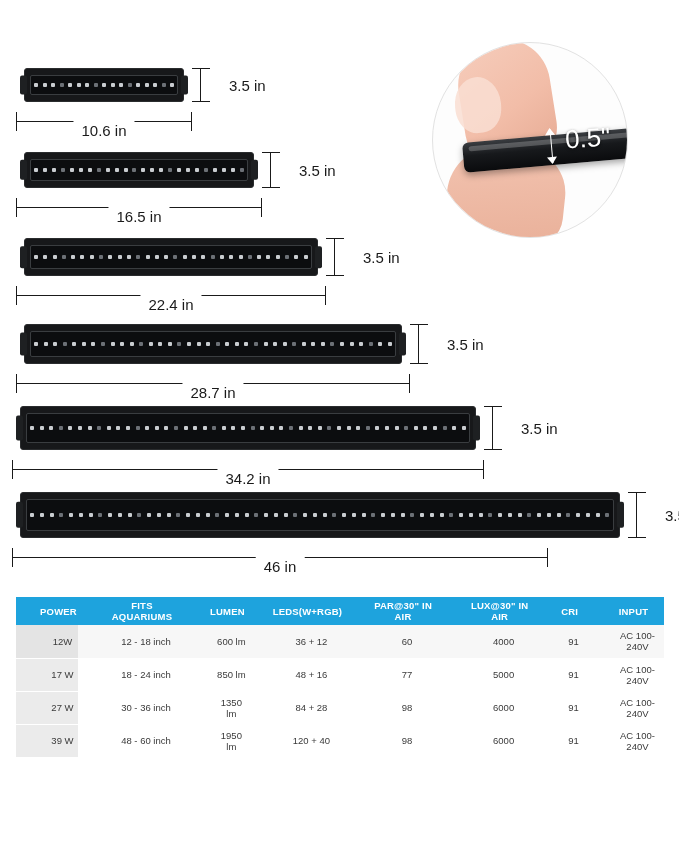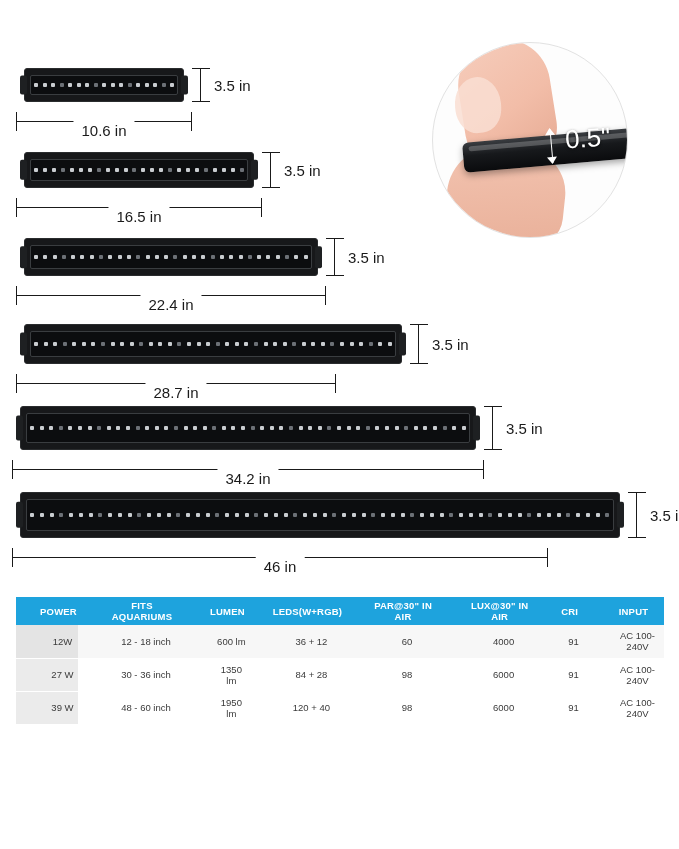--- a/index.html
+++ b/index.html
@@ -80,21 +80,21 @@
     position: absolute; left: 8px; top: 0; bottom: 0;
     width: 1px; background: #1a1a1a;
   }
   .dim-h .tick-t, .dim-h .tick-b {
     position: absolute; left: 0; width: 18px; height: 1px; background: #1a1a1a;
   }
   .dim-h .tick-t { top: 0; }
   .dim-h .tick-b { bottom: 0; }
   .dim-h .hlabel {
     position: absolute;
-    left: 22px; top: 50%;
+    left: 37px; top: 50%;
     transform: translateY(-50%);
     font-size: 15px;
     color: #1a1a1a;
     white-space: nowrap;
   }
 
   
   .photo-circle {
     position: absolute;
     left: 432px; top: 42px;
@@ -393,21 +393,21 @@
           <span class="led"></span>
           <span class="led rgb"></span>
           <span class="led"></span>
           <span class="led"></span>
           <span class="led"></span>
           <span class="led rgb"></span>
           <span class="led"></span>
           <span class="led"></span>
         </div>
     </div>
-    <div class="dim-w" style="left:0; top:48px; width:320px;">
+    <div class="dim-w" style="left:0; top:48px; width:394px;">
       <div class="tick-l"></div>
       <div class="tick-r"></div>
       <div class="line"></div>
       <div class="wlabel">28.7 in</div>
     </div>
     <div class="dim-h" style="left:394px; top:0; height:40px;">
       <div class="tick-t"></div>
       <div class="tick-b"></div>
       <div class="vline"></div>
       <div class="hlabel">3.5 in</div>
@@ -589,20 +589,30 @@
         <td>12W</td>
         <td>12 - 18 inch</td>
         <td>600 lm</td>
         <td>36 + 12</td>
         <td>60</td>
         <td>4000</td>
         <td>91</td>
         <td>AC 100-240V</td>
       </tr>
       <tr>
+        <td>17  W</td>
+        <td>18 - 24 inch</td>
+        <td>850 lm</td>
+        <td>48 + 16</td>
+        <td>77</td>
+        <td>5000</td>
+        <td>91</td>
+        <td>AC 100-240V</td>
+      </tr>
+      <tr>
         <td>27 W</td>
         <td>30 - 36 inch</td>
         <td>1350 lm</td>
         <td>84 + 28</td>
         <td>98</td>
         <td>6000</td>
         <td>91</td>
         <td>AC 100-240V</td>
       </tr>
       <tr>

